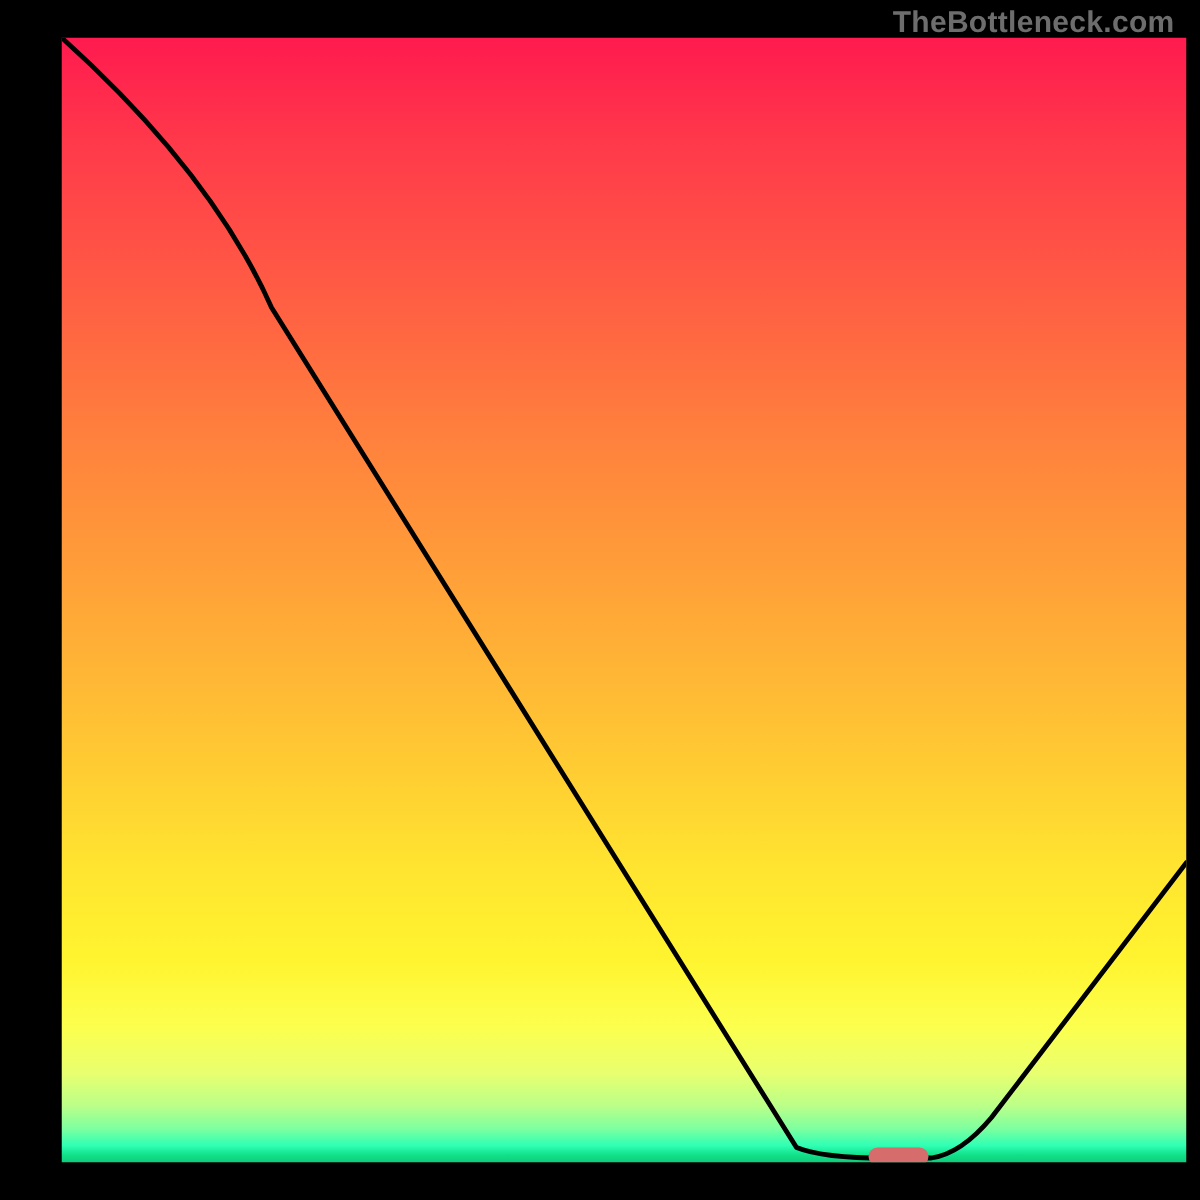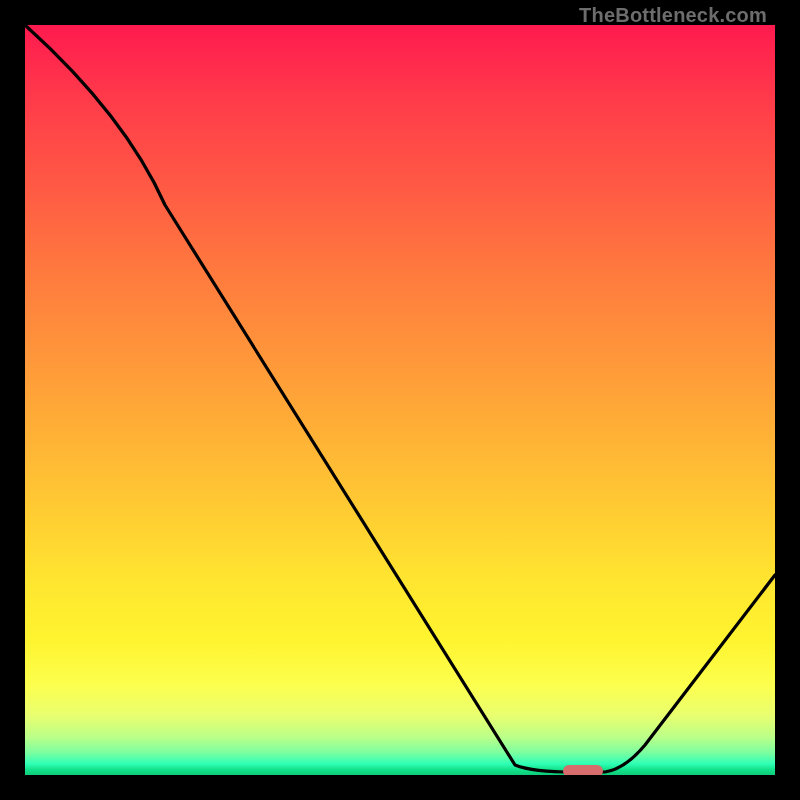--- a/index.html
+++ b/index.html
@@ -5,21 +5,21 @@
   html, body {
     margin: 0;
     padding: 0;
     width: 800px;
     height: 800px;
     background: #000;
     overflow: hidden;
   }
   .frame {
     position: absolute;
-    left: 0;
+    left: 16px;
     top: 0;
     width: 777px;
     height: 800px;
     background: #000;
   }
   .plot-area {
     position: absolute;
     left: 25px;
     top: 25px;
     width: 750px;

